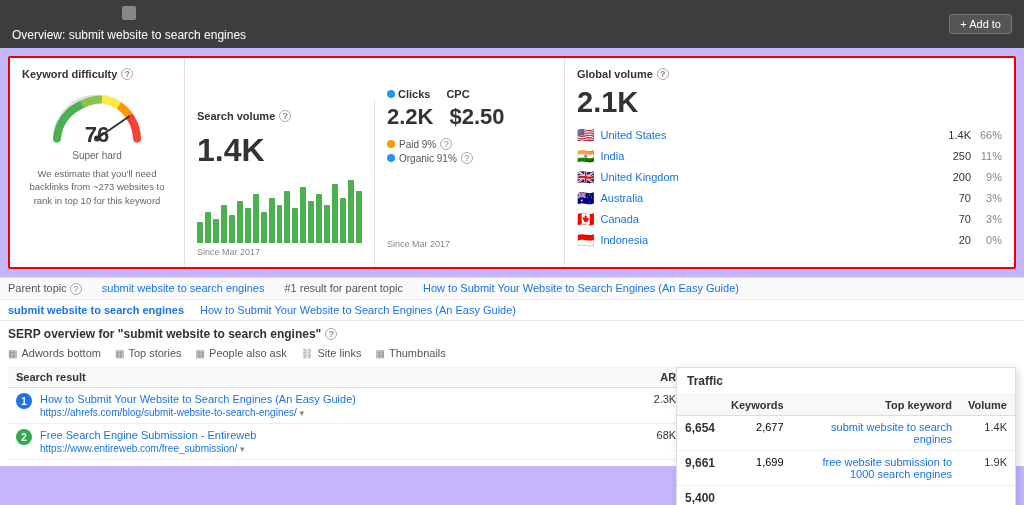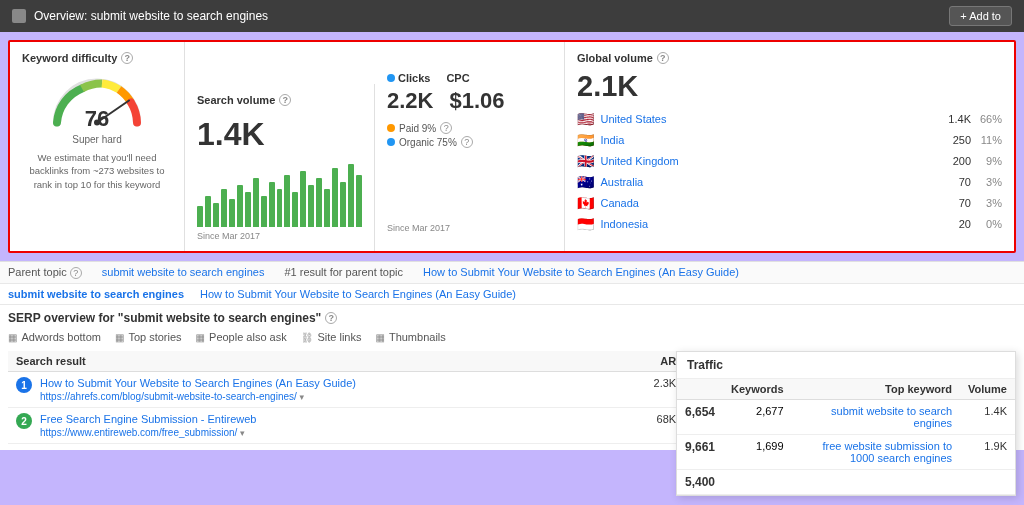--- a/index.html
+++ b/index.html
@@ -19,20 +19,21 @@
       padding: 6px 12px;
       display: flex;
       align-items: center;
       justify-content: space-between;
       font-size: 12px;
     }
     .title-bar-left {
       display: flex;
       align-items: center;
       gap: 8px;
+      flex-direction: column;
     }
     .title-bar-icon {
       width: 14px;
       height: 14px;
       background: #888;
       border-radius: 2px;
     }
     .add-to-btn {
       background: #555;
       border: 1px solid #777;
@@ -568,31 +569,31 @@
         <div class="metric-title">
           <span class="metric-dot" style="background:#2196f3"></span>
           <span>Clicks</span>
         </div>
         <div class="metric-title">
           <span>CPC</span>
         </div>
       </div>
       <div class="clicks-values">
         <div class="clicks-num">2.2K</div>
-        <div class="clicks-num">$1.06</div>
+        <div class="clicks-num">$2.50</div>
       </div>
       <div class="legend-items">
         <div class="legend-item">
           <span class="legend-dot" style="background:#ff9800"></span>
           <span>Paid 9%</span>
           <span class="help-icon">?</span>
         </div>
         <div class="legend-item">
           <span class="legend-dot" style="background:#2196f3"></span>
-          <span>Organic 75%</span>
+          <span>Organic 91%</span>
           <span class="help-icon">?</span>
         </div>
       </div>
       <div class="clicks-bar-chart">
         <div class="clicks-bar-group">
             <div class="bar-orange" style="height:15%"></div>
             <div class="bar-blue" style="height:40%"></div>
           </div>
         <div class="clicks-bar-group">
             <div class="bar-orange" style="height:10%"></div>

